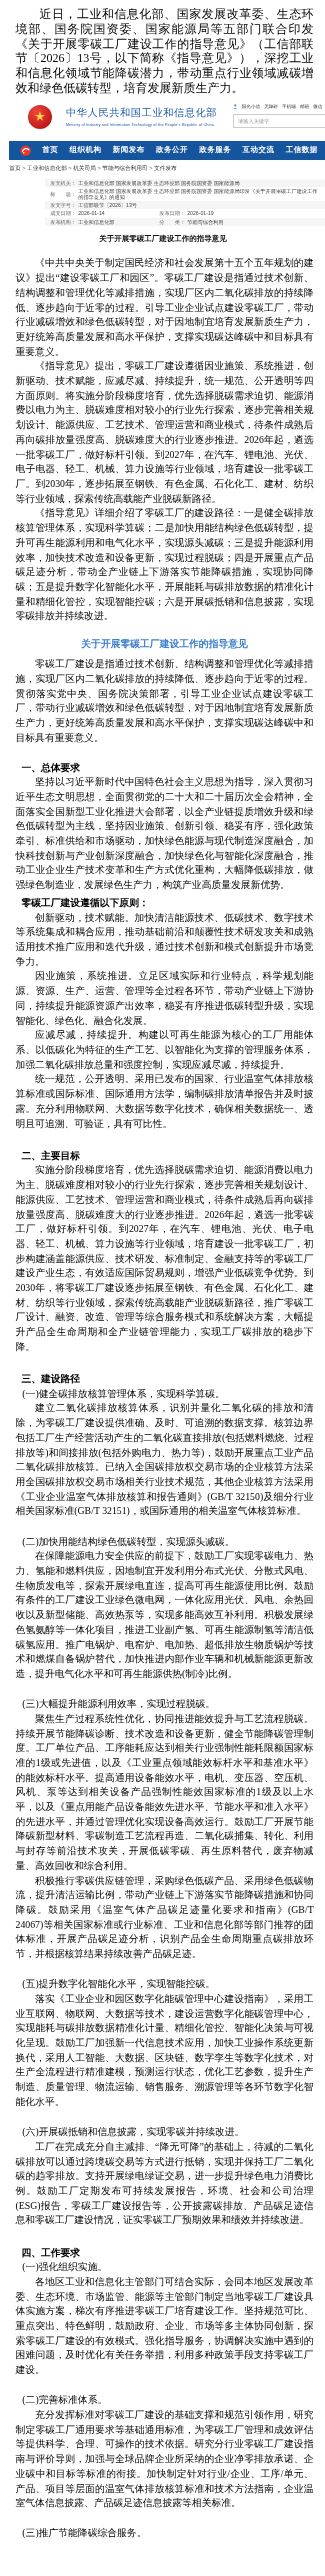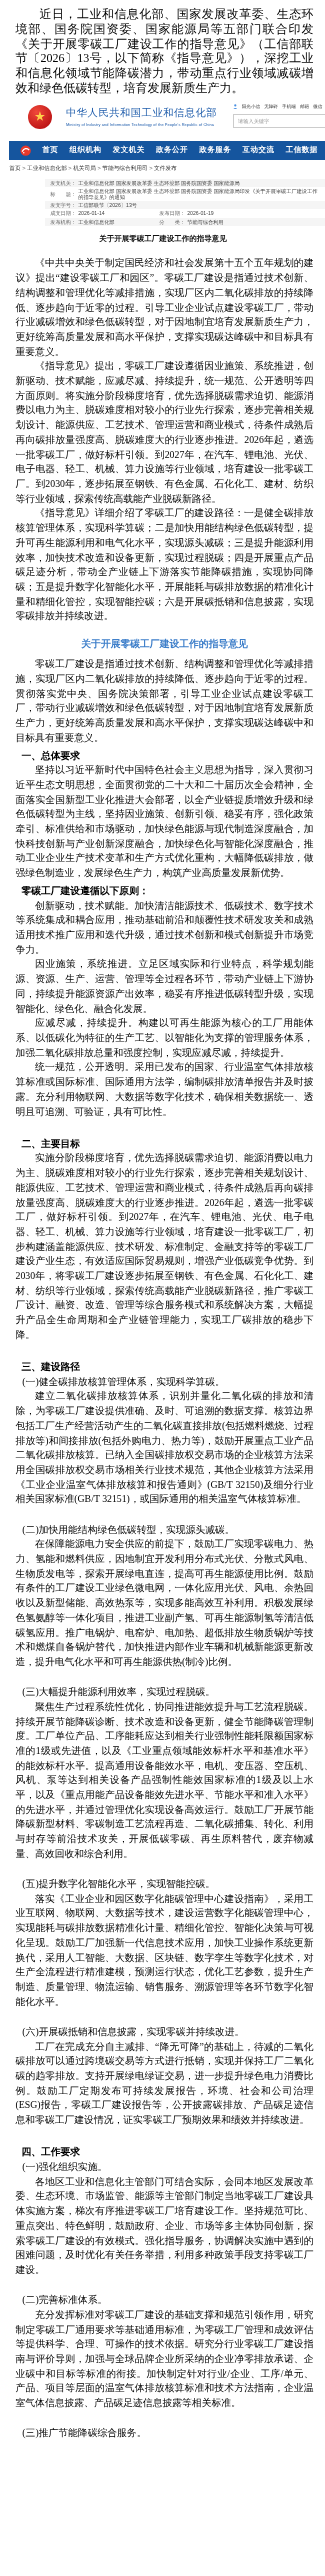--- a/index.html
+++ b/index.html
@@ -48,21 +48,21 @@
   .meta-label{color:#666;margin-right:2.1px;flex:none}
   .meta-col1{display:inline-flex;width:109px;flex:none}
   .meta-value{color:#444}
 
   .doc-title{margin:8.2px 0 0;text-align:center;font-size:7.5px;font-weight:bold;color:#111}
 
   
   .article{padding:12.4px 12.4px 0 15.5px;font-family:"Liberation Serif","DejaVu Serif",serif;
            font-size:9.8px;line-height:14.7px;color:#000;text-align:justify}
   .para{text-indent:2em;margin:0}
-  .sec-h{font-family:"Liberation Sans",sans-serif;font-weight:bold;text-indent:.6em;margin:3px 0 0}
+  .sec-h{font-family:"Liberation Sans",sans-serif;font-weight:bold;text-indent:.6em;margin:15px 0 0}
   .sec-h.gap{margin-top:17.5px}
   .sub-h{text-indent:.7em;margin:0}
   .sub-h.gap{margin-top:15.5px}
   .blue-title{color:var(--article-blue,#3e7fca);font-weight:bold;text-align:center;text-indent:0;
               margin:13.4px 0 5.2px;font-family:"Liberation Sans",sans-serif;font-size:9.8px}
   .bi-h{font-weight:bold;text-indent:.6em;margin:3.1px 0 0}
 </style>
 </head>
 <body>
 
@@ -97,21 +97,21 @@
 <div class="navbar" id="navbar">
   <span class="nav-logo">
     <svg viewBox="0 0 24 24" width="11.3" height="11.3">
       <circle cx="12" cy="12" r="11" fill="#e8392b"></circle>
       <path d="M4.5 14 Q11 3.5 19.5 10.5" stroke="#fff" stroke-width="2.6" fill="none"></path>
       <circle cx="8" cy="16.5" r="1.6" fill="#fff"></circle>
     </svg>
   </span>
 <div class="nav-item">首页</div>
     <div class="nav-item">组织机构</div>
-    <div class="nav-item">发文机关</div>
+    <div class="nav-item">新闻发布</div>
     <div class="nav-item">政务公开</div>
     <div class="nav-item">政务服务</div>
     <div class="nav-item">互动交流</div>
     <div class="nav-item">工信数据</div>
   </div>
 
 <div class="breadcrumb" id="breadcrumb"><a class="crumb">首页</a><span class="crumb-sep">&gt;</span><a class="crumb">工业和信息化部</a><span class="crumb-sep">&gt;</span><a class="crumb">机关司局</a><span class="crumb-sep">&gt;</span><a class="crumb">节能与综合利用司</a><span class="crumb-sep">&gt;</span><a class="crumb">文件发布</a></div>
 
 <div class="meta" id="meta">
     <div class="meta-row shade">
@@ -161,20 +161,21 @@
     <div class="para">统一规范，公开透明。采用已发布的国家、行业温室气体排放核算标准或国际标准、国际通用方法学，编制碳排放清单报告并及时披露。充分利用物联网、大数据等数字化技术，确保相关数据统一、透明且可追溯、可验证，具有可比性。</div>
     <div class="sec-h gap">二、主要目标</div>
     <div class="para">实施分阶段梯度培育，优先选择脱碳需求迫切、能源消费以电力为主、脱碳难度相对较小的行业先行探索，逐步完善相关规划设计、能源供应、工艺技术、管理运营和商业模式，待条件成熟后再向碳排放量强度高、脱碳难度大的行业逐步推进。2026年起，遴选一批零碳工厂，做好标杆引领。到2027年，在汽车、锂电池、光伏、电子电器、轻工、机械、算力设施等行业领域，培育建设一批零碳工厂，初步构建涵盖能源供应、技术研发、标准制定、金融支持等的零碳工厂建设产业生态，有效适应国际贸易规则，增强产业低碳竞争优势。到2030年，将零碳工厂建设逐步拓展至钢铁、有色金属、石化化工、建材、纺织等行业领域，探索传统高载能产业脱碳新路径，推广零碳工厂设计、融资、改造、管理等综合服务模式和系统解决方案，大幅提升产品全生命周期和全产业链管理能力，实现工厂碳排放的稳步下降。</div>
     <div class="sec-h gap">三、建设路径</div>
     <div class="sub-h">(一)健全碳排放核算管理体系，实现科学算碳。</div>
     <div class="para">建立二氧化碳排放核算体系，识别并量化二氧化碳的排放和清除，为零碳工厂建设提供准确、及时、可追溯的数据支撑。核算边界包括工厂生产经营活动产生的二氧化碳直接排放(包括燃料燃烧、过程排放等)和间接排放(包括外购电力、热力等)，鼓励开展重点工业产品二氧化碳排放核算。已纳入全国碳排放权交易市场的企业核算方法采用全国碳排放权交易市场相关行业技术规范，其他企业核算方法采用《工业企业温室气体排放核算和报告通则》(GB/T 32150)及细分行业相关国家标准(GB/T 32151)，或国际通用的相关温室气体核算标准。</div>
     <div class="sub-h gap">(二)加快用能结构绿色低碳转型，实现源头减碳。</div>
     <div class="para">在保障能源电力安全供应的前提下，鼓励工厂实现零碳电力、热力、氢能和燃料供应，因地制宜开发利用分布式光伏、分散式风电、生物质发电等，探索开展绿电直连，提高可再生能源使用比例。鼓励有条件的工厂建设工业绿色微电网，一体化应用光伏、风电、余热回收以及新型储能、高效热泵等，实现多能高效互补利用。积极发展绿色氢氨醇等一体化项目，推进工业副产氢、可再生能源制氢等清洁低碳氢应用。推广电锅炉、电窑炉、电加热、超低排放生物质锅炉等技术和燃煤自备锅炉替代，加快推进内部作业车辆和机械新能源更新改造，提升电气化水平和可再生能源供热(制冷)比例。</div>
     <div class="sub-h gap">(三)大幅提升能源利用效率，实现过程脱碳。</div>
     <div class="para">聚焦生产过程系统性优化，协同推进能效提升与工艺流程脱碳。持续开展节能降碳诊断、技术改造和设备更新，健全节能降碳管理制度。工厂单位产品、工序能耗应达到相关行业强制性能耗限额国家标准的1级或先进值，以及《工业重点领域能效标杆水平和基准水平》的能效标杆水平。提高通用设备能效水平，电机、变压器、空压机、风机、泵等达到相关设备产品强制性能效国家标准的1级及以上水平，以及《重点用能产品设备能效先进水平、节能水平和准入水平》的先进水平，并通过管理优化实现设备高效运行。鼓励工厂开展节能降碳新型材料、零碳制造工艺流程再造、二氧化碳捕集、转化、利用与封存等前沿技术攻关，开展低碳零碳、再生原料替代，废弃物减量、高效回收和综合利用。</div>
+    <div class="para">积极推行零碳供应链管理，采购绿色低碳产品、采用绿色低碳物流，提升清洁运输比例，带动产业链上下游落实节能降碳措施和协同降碳。鼓励采用《温室气体产品碳足迹量化要求和指南》(GB/T 24067)等相关国家标准或行业标准、工业和信息化部等部门推荐的团体标准，开展产品碳足迹分析，识别产品全生命周期重点碳排放环节，并根据核算结果持续改善产品碳足迹。</div>
     <div class="sub-h gap">(五)提升数字化智能化水平，实现智能控碳。</div>
     <div class="para">落实《工业企业和园区数字化能碳管理中心建设指南》，采用工业互联网、物联网、大数据等技术，建设运营数字化能碳管理中心，实现能耗与碳排放数据精准化计量、精细化管控、智能化决策与可视化呈现。鼓励工厂加强新一代信息技术应用，加快工业操作系统更新换代，采用人工智能、大数据、区块链、数字孪生等数字化技术，对生产全流程进行精准建模，预测运行状态，优化工艺参数，提升生产制造、质量管理、物流运输、销售服务、溯源管理等各环节数字化智能化水平。</div>
     <div class="sub-h gap">(六)开展碳抵销和信息披露，实现零碳并持续改进。</div>
     <div class="para">工厂在完成充分自主减排、“降无可降”的基础上，待减的二氧化碳排放可以通过跨境碳交易等方式进行抵销，实现并保持工厂二氧化碳的趋零排放。支持开展绿电绿证交易，进一步提升绿色电力消费比例。鼓励工厂定期发布可持续发展报告，环境、社会和公司治理(ESG)报告，零碳工厂建设报告等，公开披露碳排放、产品碳足迹信息和零碳工厂建设情况，证实零碳工厂预期效果和绩效并持续改进。</div>
     <div class="sec-h gap">四、工作要求</div>
     <div class="sub-h">(一)强化组织实施。</div>
     <div class="para">各地区工业和信息化主管部门可结合实际，会同本地区发展改革委、生态环境、市场监管、能源等主管部门制定当地零碳工厂建设具体实施方案，梯次有序推进零碳工厂培育建设工作。坚持规范可比、重点突出、特色鲜明，鼓励政府、企业、市场等多主体协同创新，探索零碳工厂建设的有效模式。强化指导服务，协调解决实施中遇到的困难问题，及时优化有关任务举措，利用多种政策手段支持零碳工厂建设。</div>
     <div class="sub-h gap">(二)完善标准体系。</div>
     <div class="para">充分发挥标准对零碳工厂建设的基础支撑和规范引领作用，研究制定零碳工厂通用要求等基础通用标准，为零碳工厂管理和成效评估等提供科学、合理、可操作的技术依据。研究分行业零碳工厂建设指南与评价导则，加强与全球品牌企业所采纳的企业净零排放承诺、企业碳中和目标等标准的衔接。加快制定针对行业/企业、工序/单元、产品、项目等层面的温室气体排放核算标准和技术方法指南，企业温室气体信息披露、产品碳足迹信息披露等相关标准。</div>
     <div class="sub-h gap">(三)推广节能降碳综合服务。</div>

